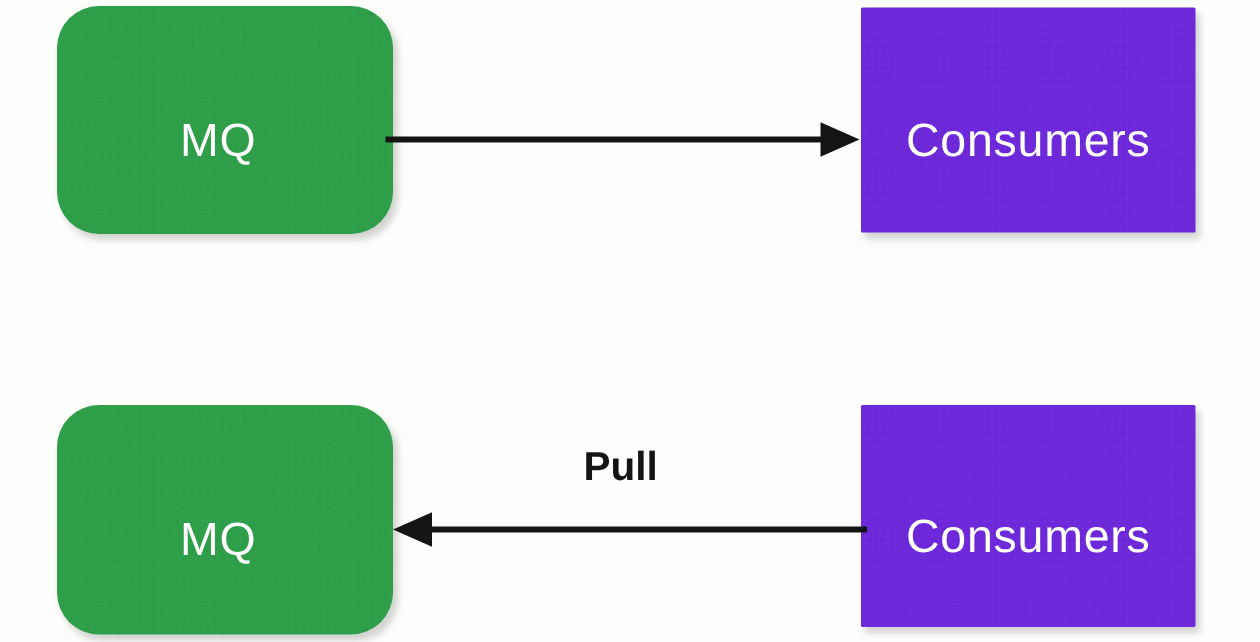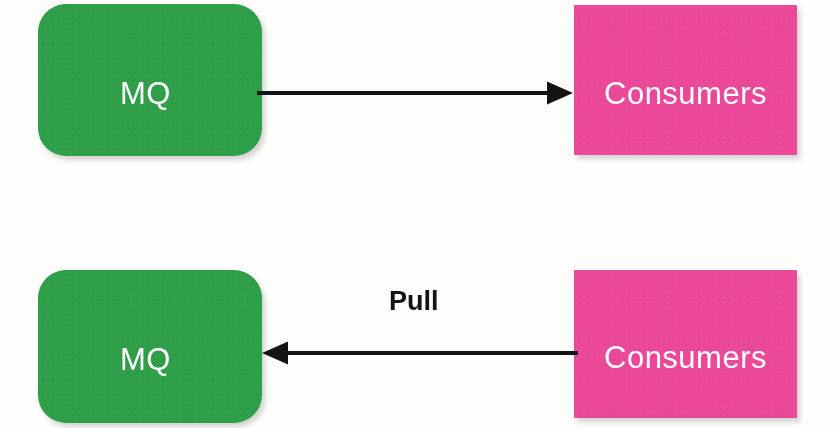--- a/index.html
+++ b/index.html
@@ -58,21 +58,21 @@
     border-radius: 28px;
     box-shadow: 3px 4px 5px rgba(0,0,0,0.17);
     justify-content: flex-start;
   }
   .mq-node .node-label {
     font-size: 31px;
     padding-left: 82px;
   }
 
   .consumers-node {
-    background: #ec4899;
+    background: #6d28d9;
     border-radius: 1px;
     box-shadow: 3px 4px 5px rgba(0,0,0,0.17);
     justify-content: center;
   }
   .consumers-node .node-label {
     font-size: 31px;
   }
 
   
   #mq-top        { left: 38px;  top: 4px;   width: 224px; height: 152px; }
@@ -92,21 +92,21 @@
   .edge-label {
     position: absolute;
     color: #141414;
     font-weight: bold;
     font-size: 27px;
     line-height: 1;
     white-space: nowrap;
     z-index: 4;
   }
   #push-label { left: 378px; top: 33px; }
-  #pull-label { left: 389px; top: 288px; }
+  #pull-label { left: 389px; top: 298px; }
 </style>
 </head>
 <body>
 
 <div id="stage">
 
   <div class="node mq-node" id="mq-top">
     <span class="node-label">MQ</span>
   </div>
 

